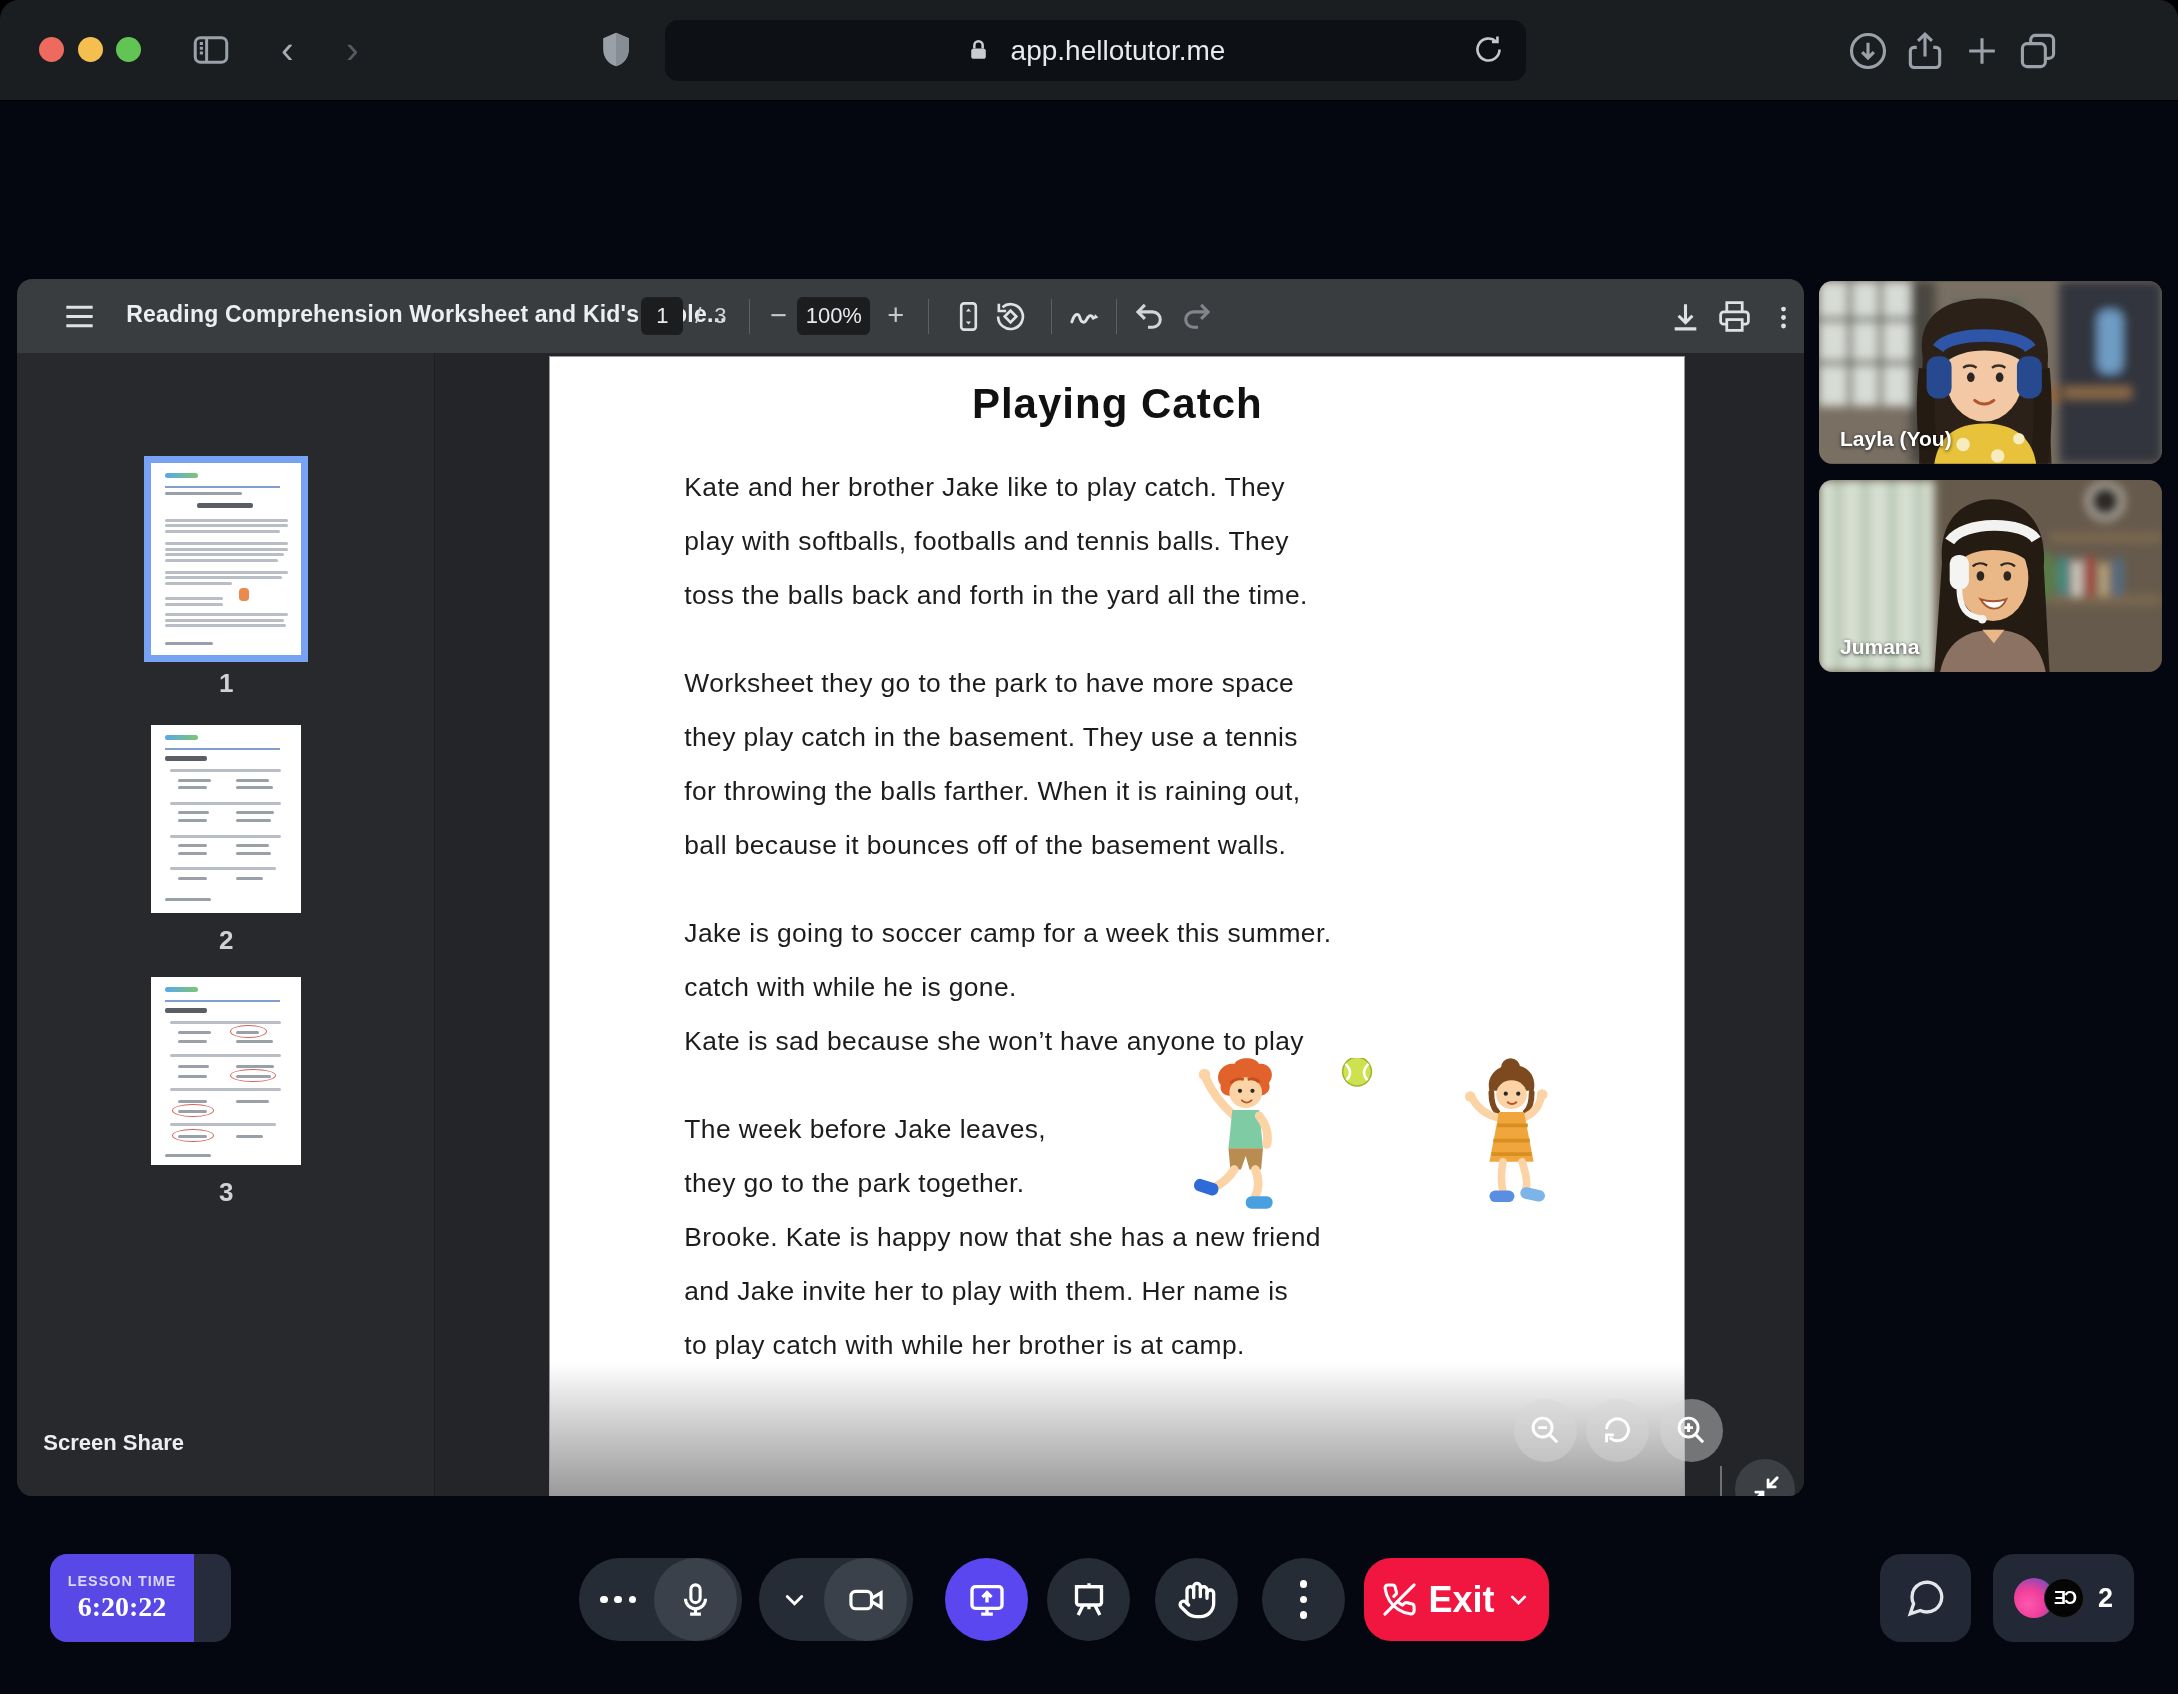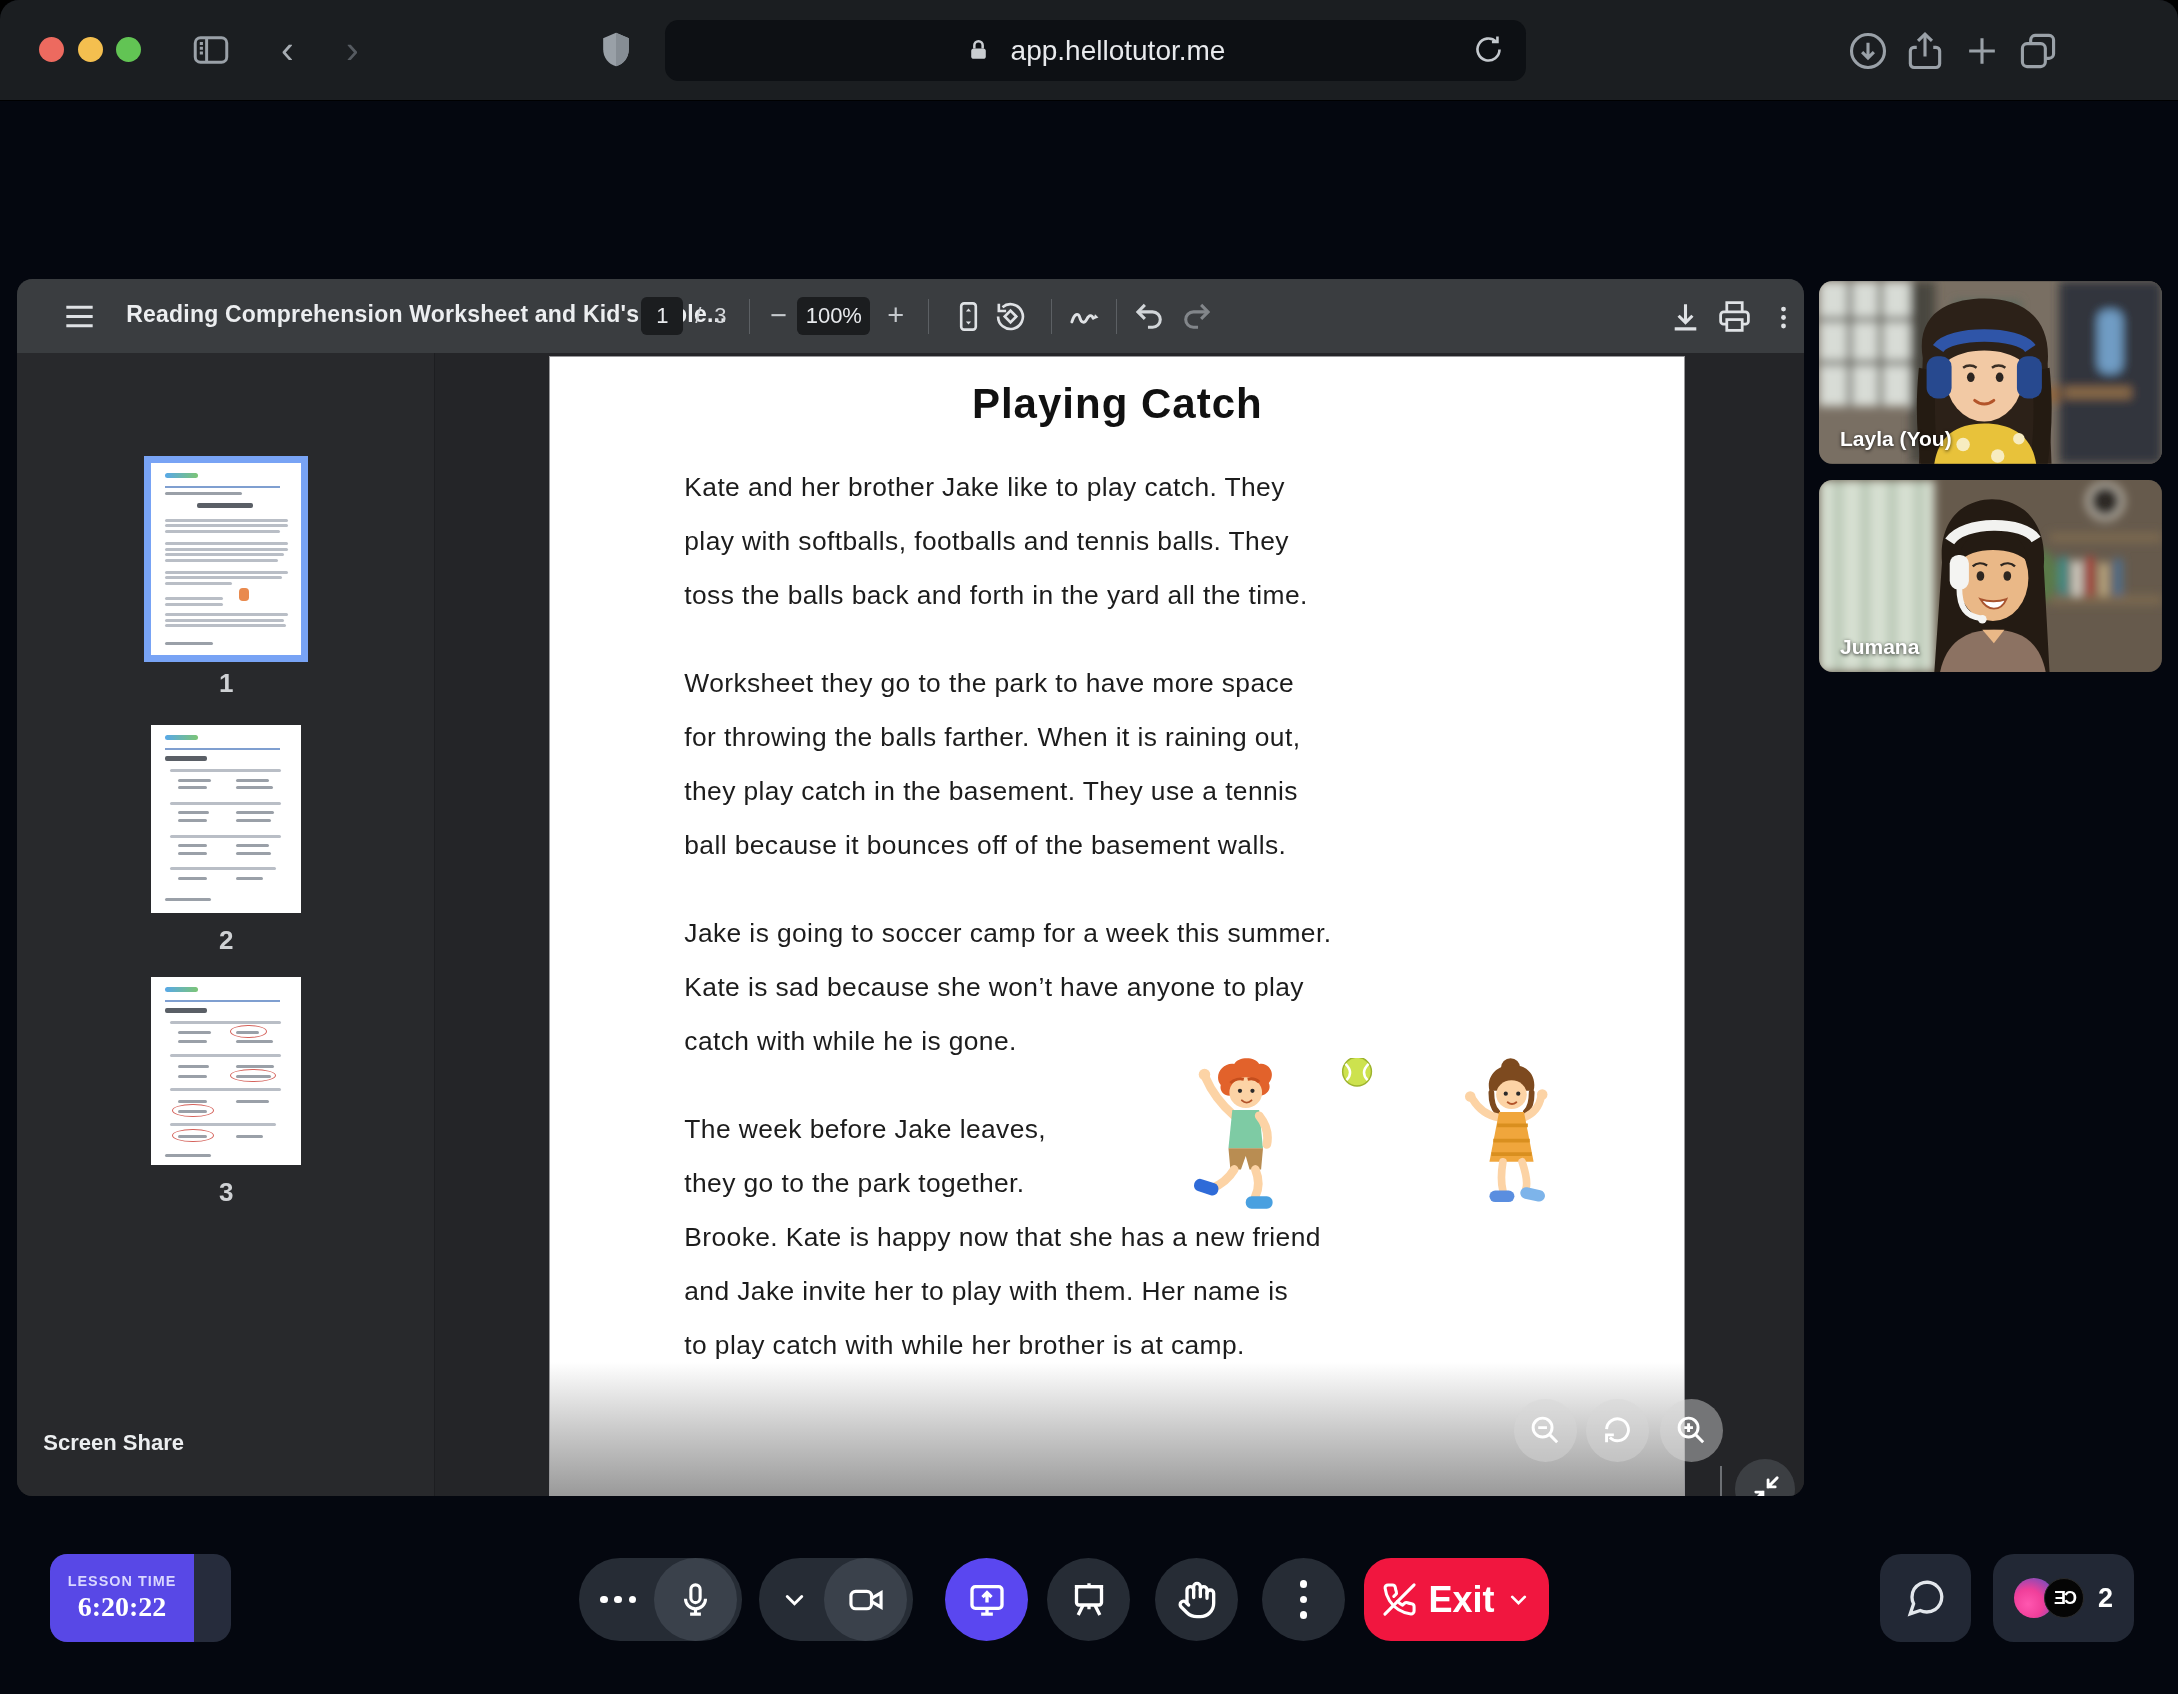--- a/index.html
+++ b/index.html
@@ -322,28 +322,28 @@
         <div class="doc-title">Playing Catch</div>
 
         <div class="doc-text">
           <div class="para">
             <div>Kate and her brother Jake like to play catch. They</div>
               <div>play with softballs, footballs and tennis balls. They</div>
               <div>toss the balls back and forth in the yard all the time.</div>
           </div>
           <div class="para">
             <div>Worksheet they go to the park to have more space</div>
+              <div>they play catch in the basement. They use a tennis</div>
               <div>for throwing the balls farther. When it is raining out,</div>
-              <div>they play catch in the basement. They use a tennis</div>
               <div>ball because it bounces off of the basement walls.</div>
           </div>
           <div class="para">
             <div>Jake is going to soccer camp for a week this summer.</div>
+              <div>catch with while he is gone.</div>
               <div>Kate is sad because she won’t have anyone to play</div>
-              <div>catch with while he is gone.</div>
           </div>
           <div class="para">
             <div>The week before Jake leaves,</div>
               <div>they go to the park together.</div>
               <div>Brooke. Kate is happy now that she has a new friend</div>
               <div>and Jake invite her to play with them. Her name is</div>
               <div>to play catch with while her brother is at camp.</div>
           </div>
         </div>
 

